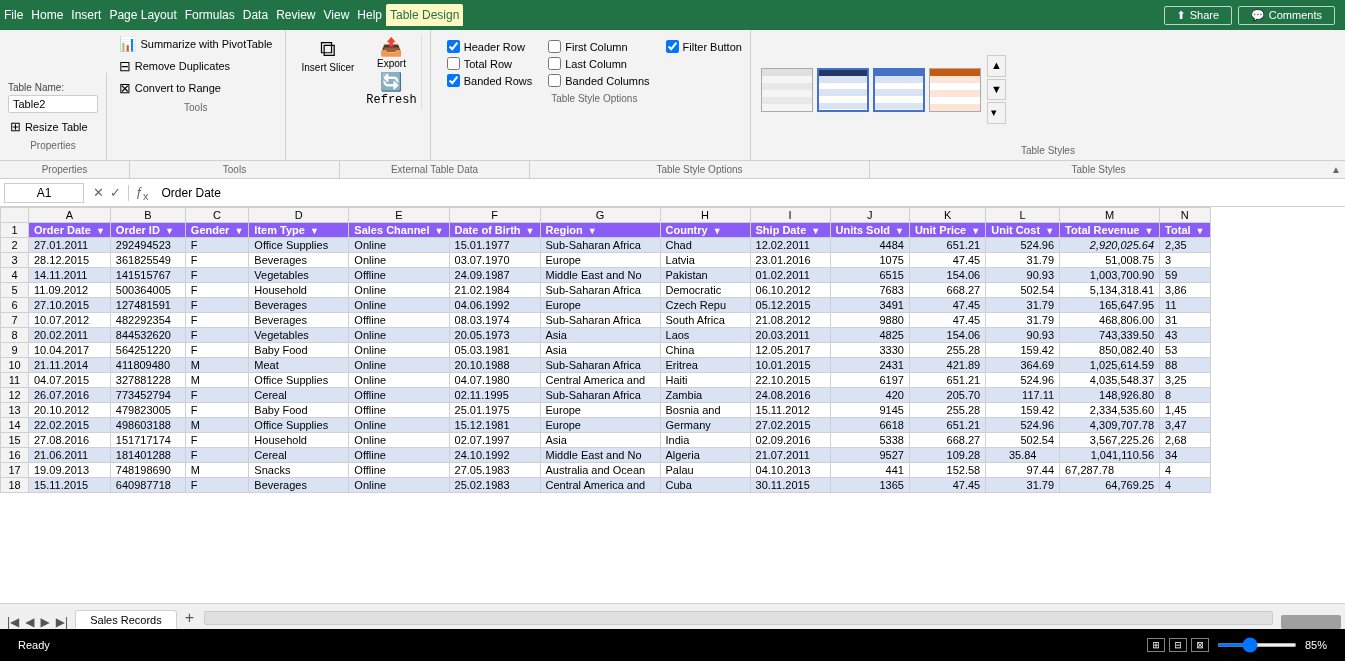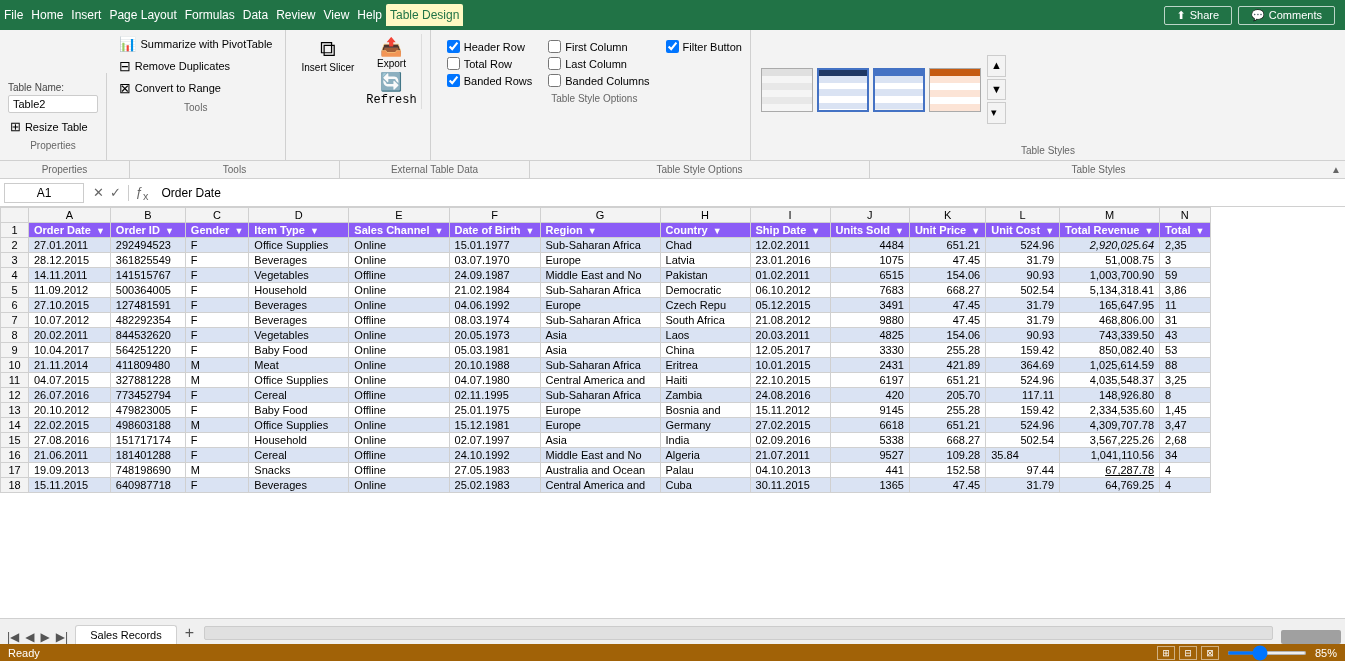--- a/index.html
+++ b/index.html
@@ -33,21 +33,21 @@
       border: 1px solid #5080cc;
     }
     .th-row td .sort-arrow { font-size: 9px; margin-left: 2px; }
     
     .data-row-even td { background: #dae3f3; }
     .data-row-odd td { background: #fff; }
 
     
     .status-bar {
       display: flex; align-items: center; justify-content: space-between;
-      background: #a16207; height: 17px; padding: 0 8px; color: #fff; font-size: 11px;
+      background: #000000; height: 32px; padding: 0 18px; color: #fff; font-size: 11px;
     }
     .status-right { display: flex; align-items: center; gap: 8px; }
     .view-icons { display: flex; gap: 4px; align-items: center; }
     .view-icon { width: 18px; height: 14px; border: 1px solid rgba(255,255,255,0.5); display: flex; align-items: center; justify-content: center; cursor: pointer; font-size: 9px; color: #fff; }
     .zoom-slider { width: 80px; height: 4px; background: rgba(255,255,255,0.4); border-radius: 2px; }
     .zoom-pct { font-size: 11px; }
 
     
     .tab-bar {
       display: flex; align-items: flex-end; background: #f0f0f0; border-top: 1px solid #d0d0d0;
@@ -554,39 +554,39 @@
               <td class="cell">181401288</td>
               <td class="cell">F</td>
               <td class="cell">Cereal</td>
               <td class="cell">Offline</td>
               <td class="cell">24.10.1992</td>
               <td class="cell">Middle East and No</td>
               <td class="cell">Algeria</td>
               <td class="cell">21.07.2011</td>
               <td class="cell" style="text-align: right;">9527</td>
               <td class="cell" style="text-align: right;">109.28</td>
-              <td class="cell" style="text-align: left; margin-top: 10px;">35.84</td>
+              <td class="cell" style="text-align: center; margin-top: 10px;">35.84</td>
               <td class="cell" style="text-align: right;">1,041,110.56</td>
               <td class="cell">34</td>
             </tr>
             <tr class="data-row-odd">
               <td class="row-num">17</td>
               <td class="cell">19.09.2013</td>
               <td class="cell">748198690</td>
               <td class="cell">M</td>
               <td class="cell">Snacks</td>
               <td class="cell">Offline</td>
               <td class="cell">27.05.1983</td>
               <td class="cell">Australia and Ocean</td>
               <td class="cell">Palau</td>
               <td class="cell">04.10.2013</td>
               <td class="cell" style="text-align: right;">441</td>
               <td class="cell" style="text-align: right;">152.58</td>
               <td class="cell" style="text-align: right;">97.44</td>
-              <td class="cell" style="text-align: right; text-decoration: underline;">67,287.78</td>
+              <td class="cell" style="">67,287.78</td>
               <td class="cell">4</td>
             </tr>
             <tr class="data-row-even">
               <td class="row-num">18</td>
               <td class="cell">15.11.2015</td>
               <td class="cell">640987718</td>
               <td class="cell">F</td>
               <td class="cell">Beverages</td>
               <td class="cell">Online</td>
               <td class="cell">25.02.1983</td>

